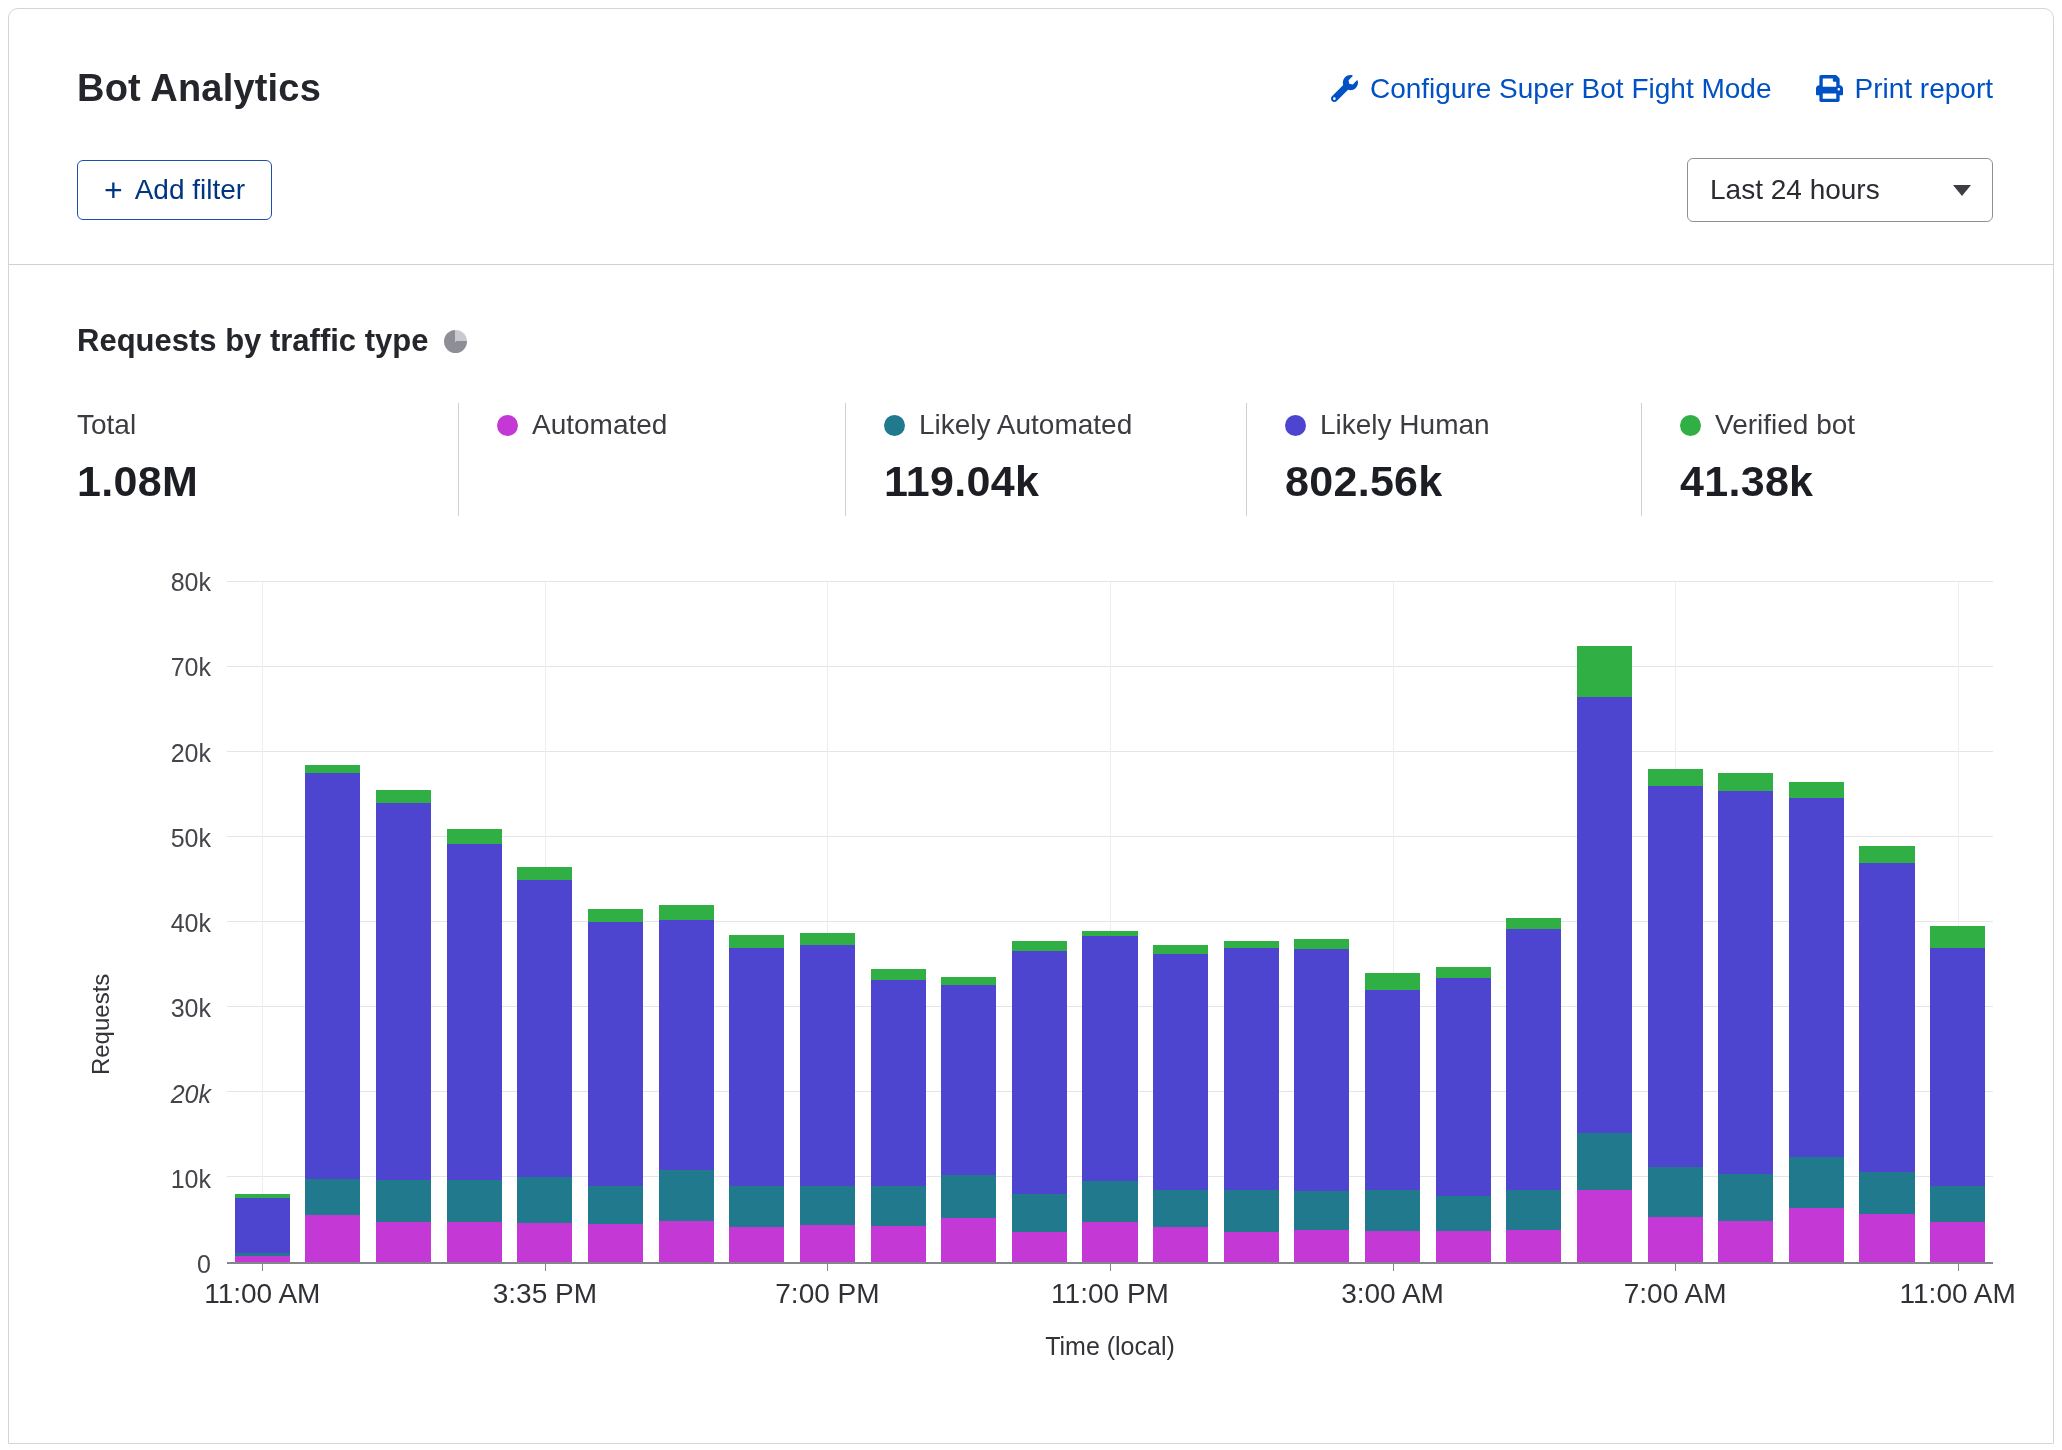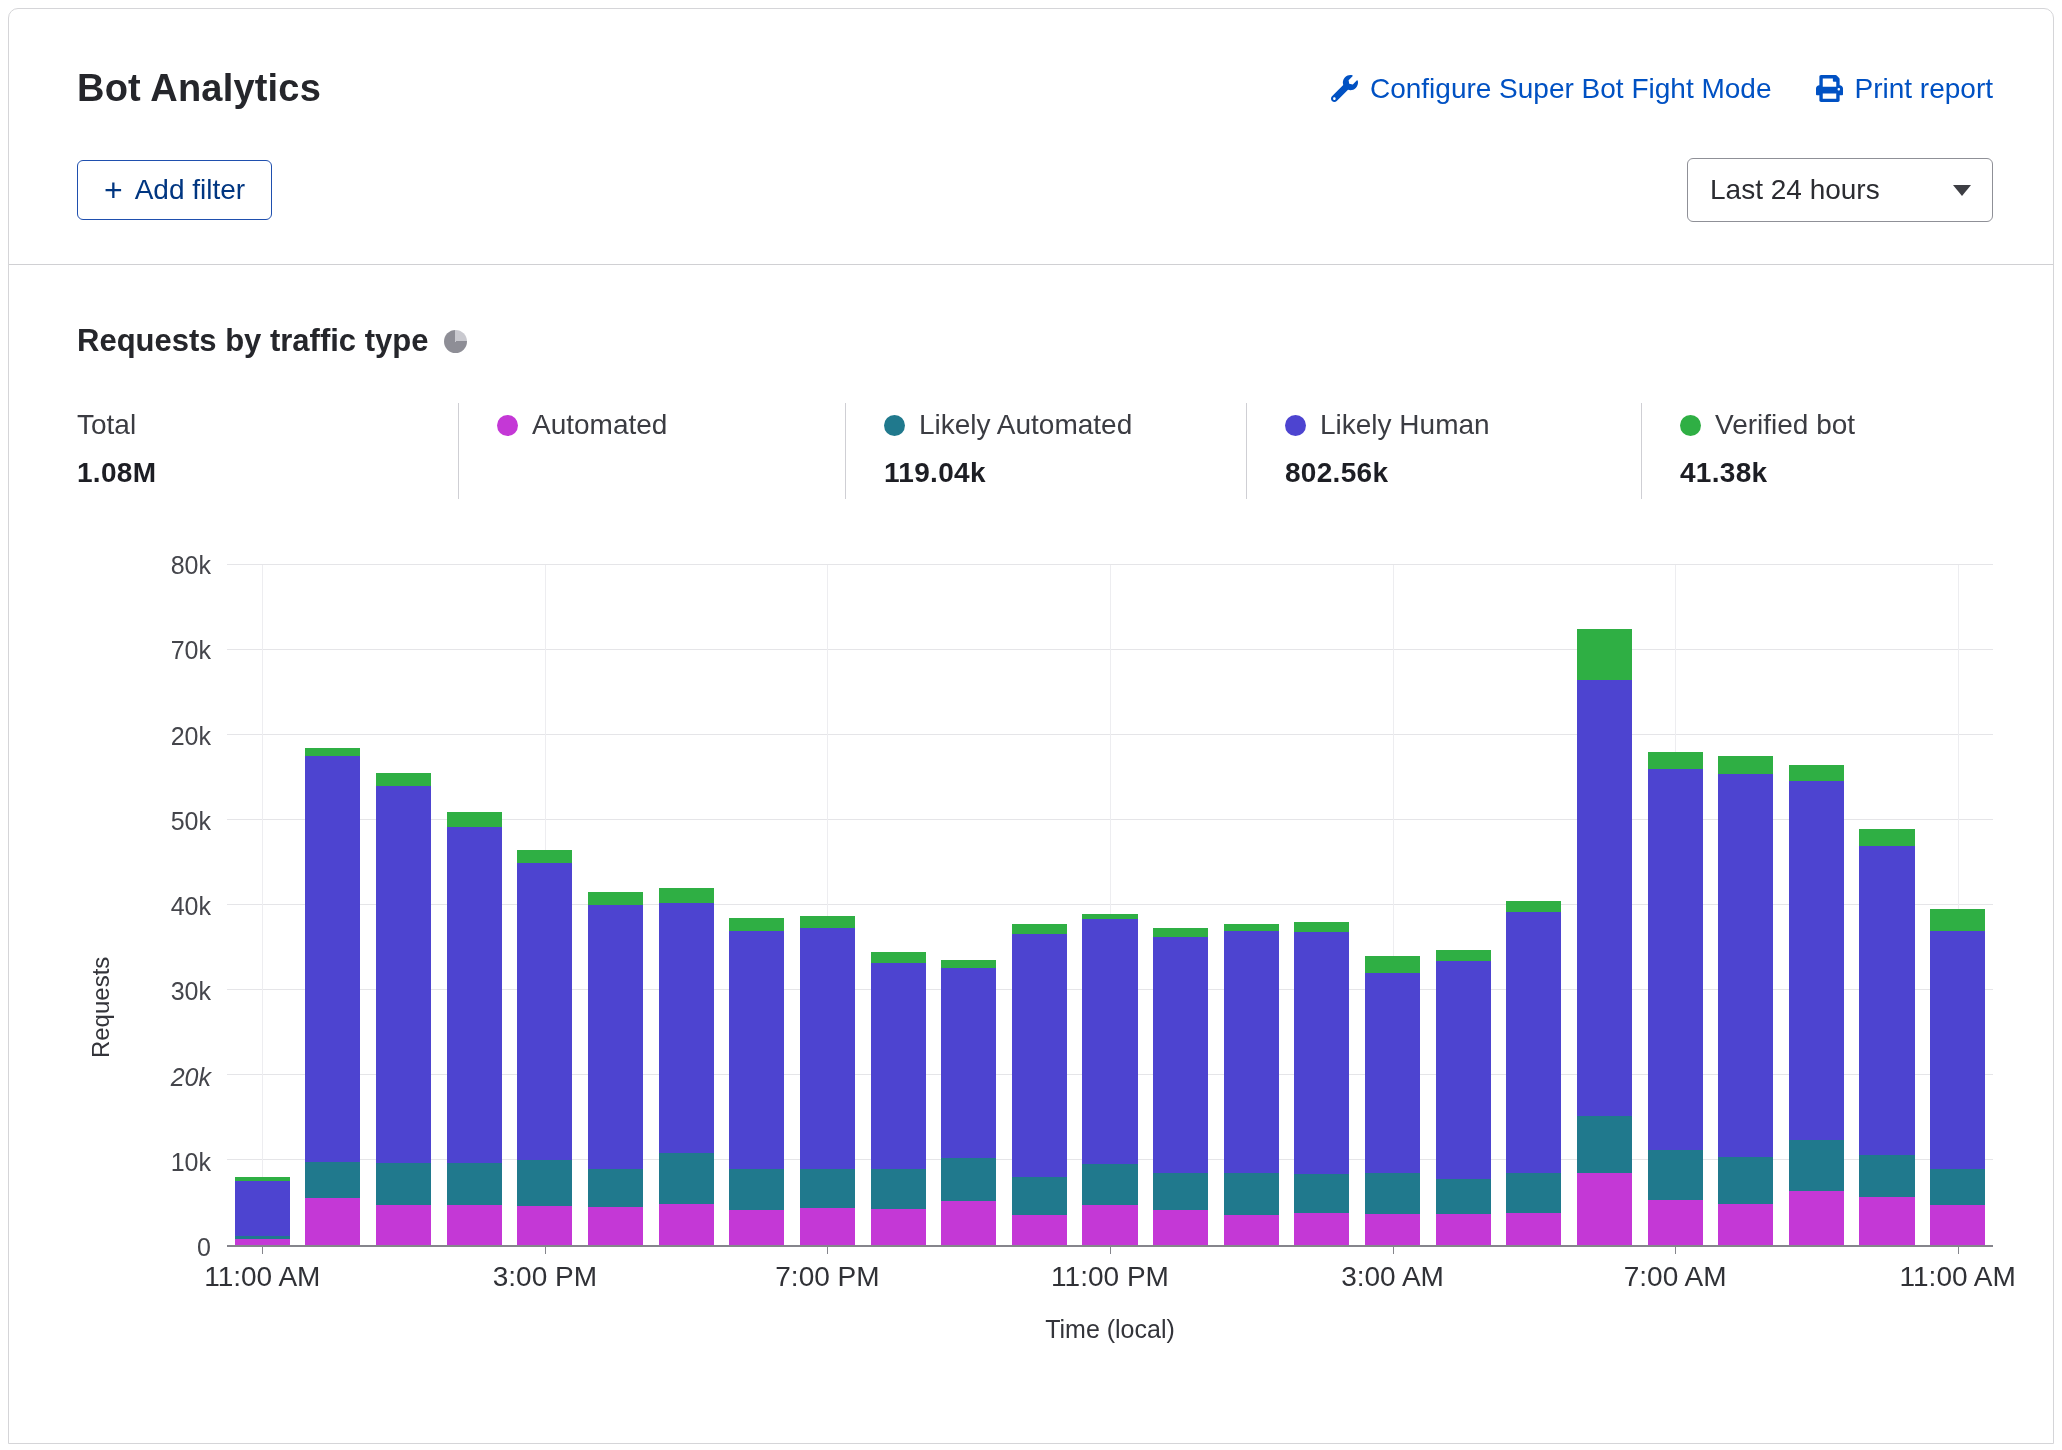--- a/index.html
+++ b/index.html
@@ -40,21 +40,21 @@
   .stats-row { display:flex; margin-top:44px; }
   .stat { padding-top:6px; padding-bottom:10px; }
   .stat + .stat { border-left:1px solid #cfcfd4; padding-left:38px; }
   .stat-0 { width:381px; }
   .stat-1 { width:387px; }
   .stat-2 { width:401px; }
   .stat-3 { width:395px; }
   .stat-4 { flex:1; }
   .stat-label { display:flex; align-items:center; gap:14px; font-size:28px; color:#3b3c42; }
   .stat-dot { width:21px; height:21px; border-radius:50%; flex:0 0 auto; }
-  .stat-value { margin-top:16px; font-size:28px; font-weight:700; color:#1d1e24; letter-spacing:.3px; }
+  .stat-value { margin-top:16px; font-size:43px; font-weight:700; color:#1d1e24; letter-spacing:.3px; }
 
   
   .chart-wrap { margin-top:66px; }
   .chart-row { display:flex; }
   .y-axis { width:150px; position:relative; }
   .y-axis-title { position:absolute; left:10px; top:50%; transform:translateY(-50%);
     writing-mode:vertical-rl; rotate:180deg; font-size:24px; color:#33343a; }
   .ytick { position:absolute; right:16px; font-size:25px; color:#44454b; line-height:30px; white-space:nowrap; }
 
   .plot { flex:1; position:relative; height:682px; border-bottom:2px solid #85858c; }
@@ -336,21 +336,21 @@
             <div class="bar" style="left: 96%; width: 4%;">
               <div class="seg" style="height: 5.875%; background: rgb(196, 56, 214);"></div>
               <div class="seg" style="height: 5.375%; background: rgb(32, 121, 141);"></div>
               <div class="seg" style="height: 35%; background: rgb(77, 68, 208);"></div>
               <div class="seg" style="height: 3.125%; background: rgb(47, 175, 68);"></div>
             </div>
           </div>
       </div>
       <div class="xticks" id="xticks">
           <div class="xtick" style="left: 2%;">11:00 AM</div>
-          <div class="xtick" style="left: 18%;">3:00 PM</div>
+          <div class="xtick" style="left: 18%;">3:35 PM</div>
           <div class="xtick" style="left: 34%;">7:00 PM</div>
           <div class="xtick" style="left: 50%;">11:00 PM</div>
           <div class="xtick" style="left: 66%;">3:00 AM</div>
           <div class="xtick" style="left: 82%;">7:00 AM</div>
           <div class="xtick" style="left: 98%;">11:00 AM</div>
         </div>
       <div class="x-axis-title">Time (local)</div>
     </div>
   </div>
 

